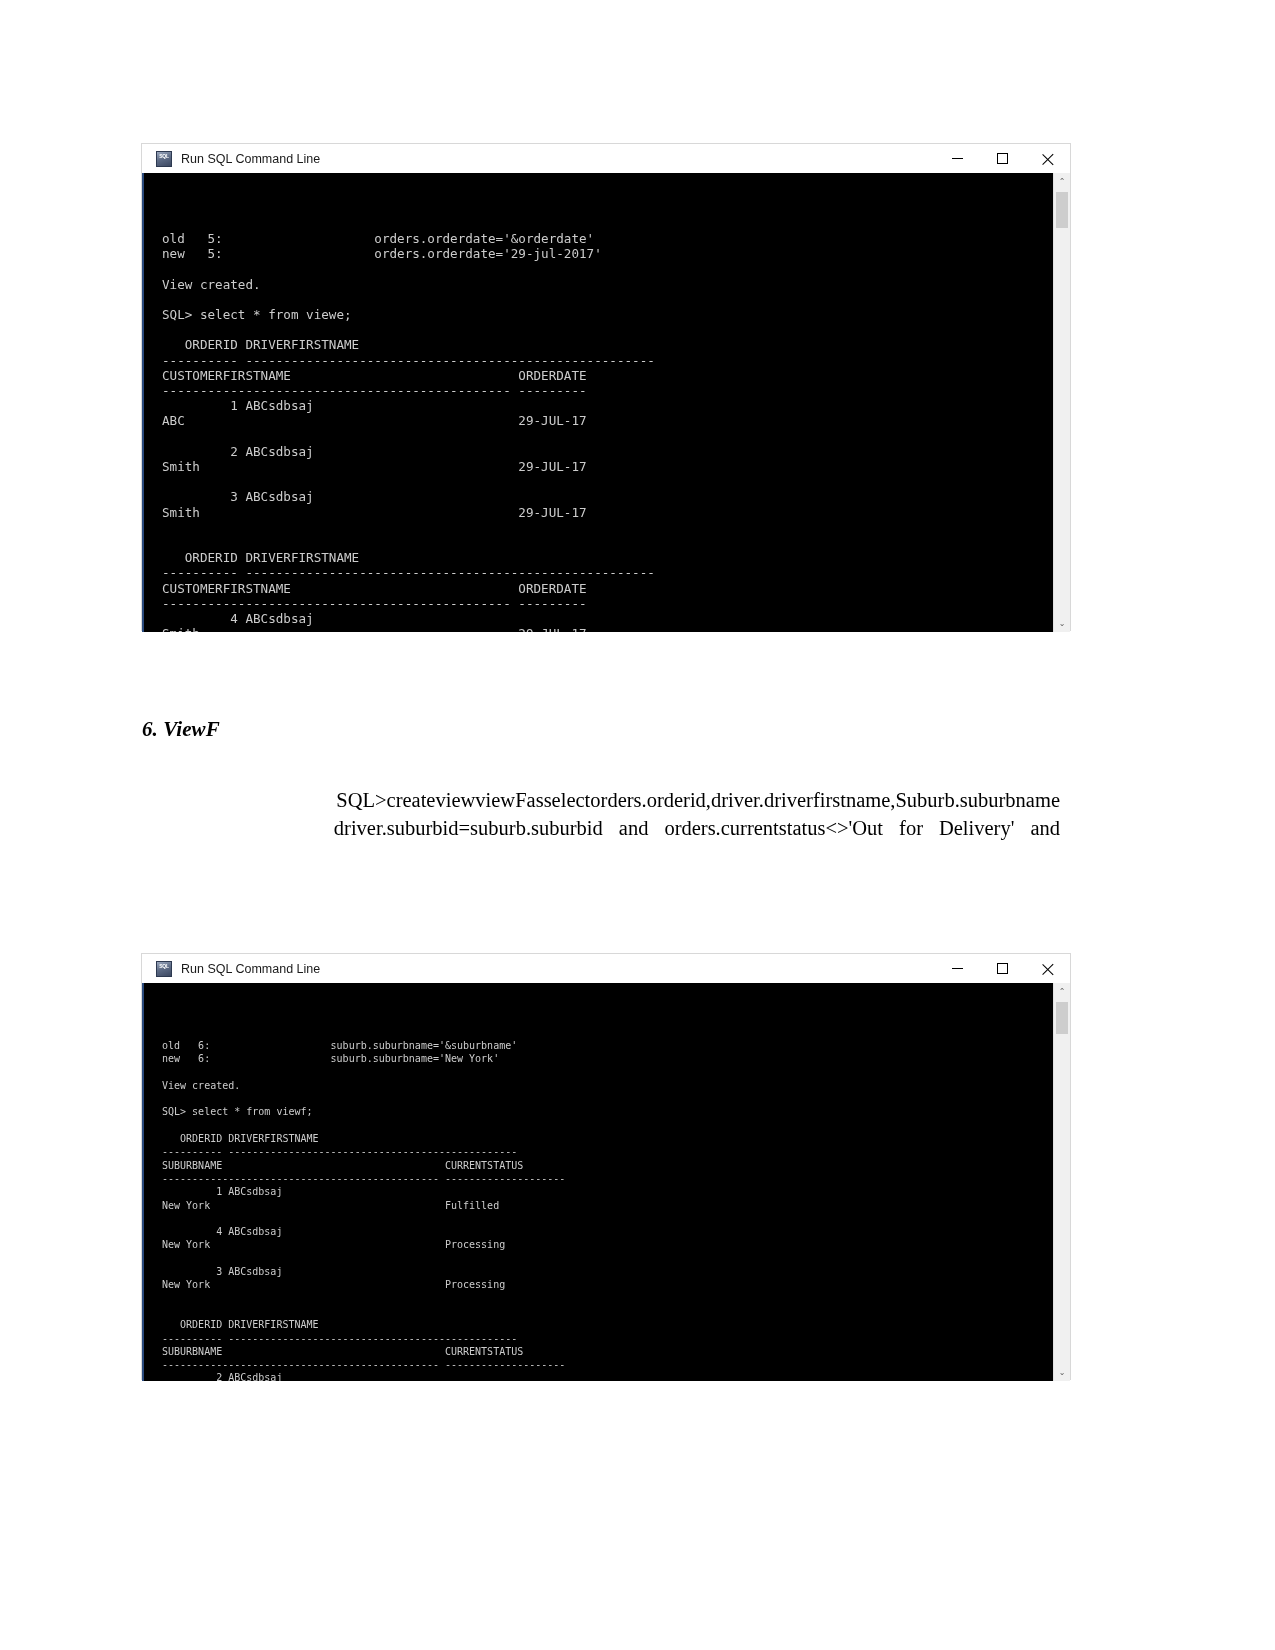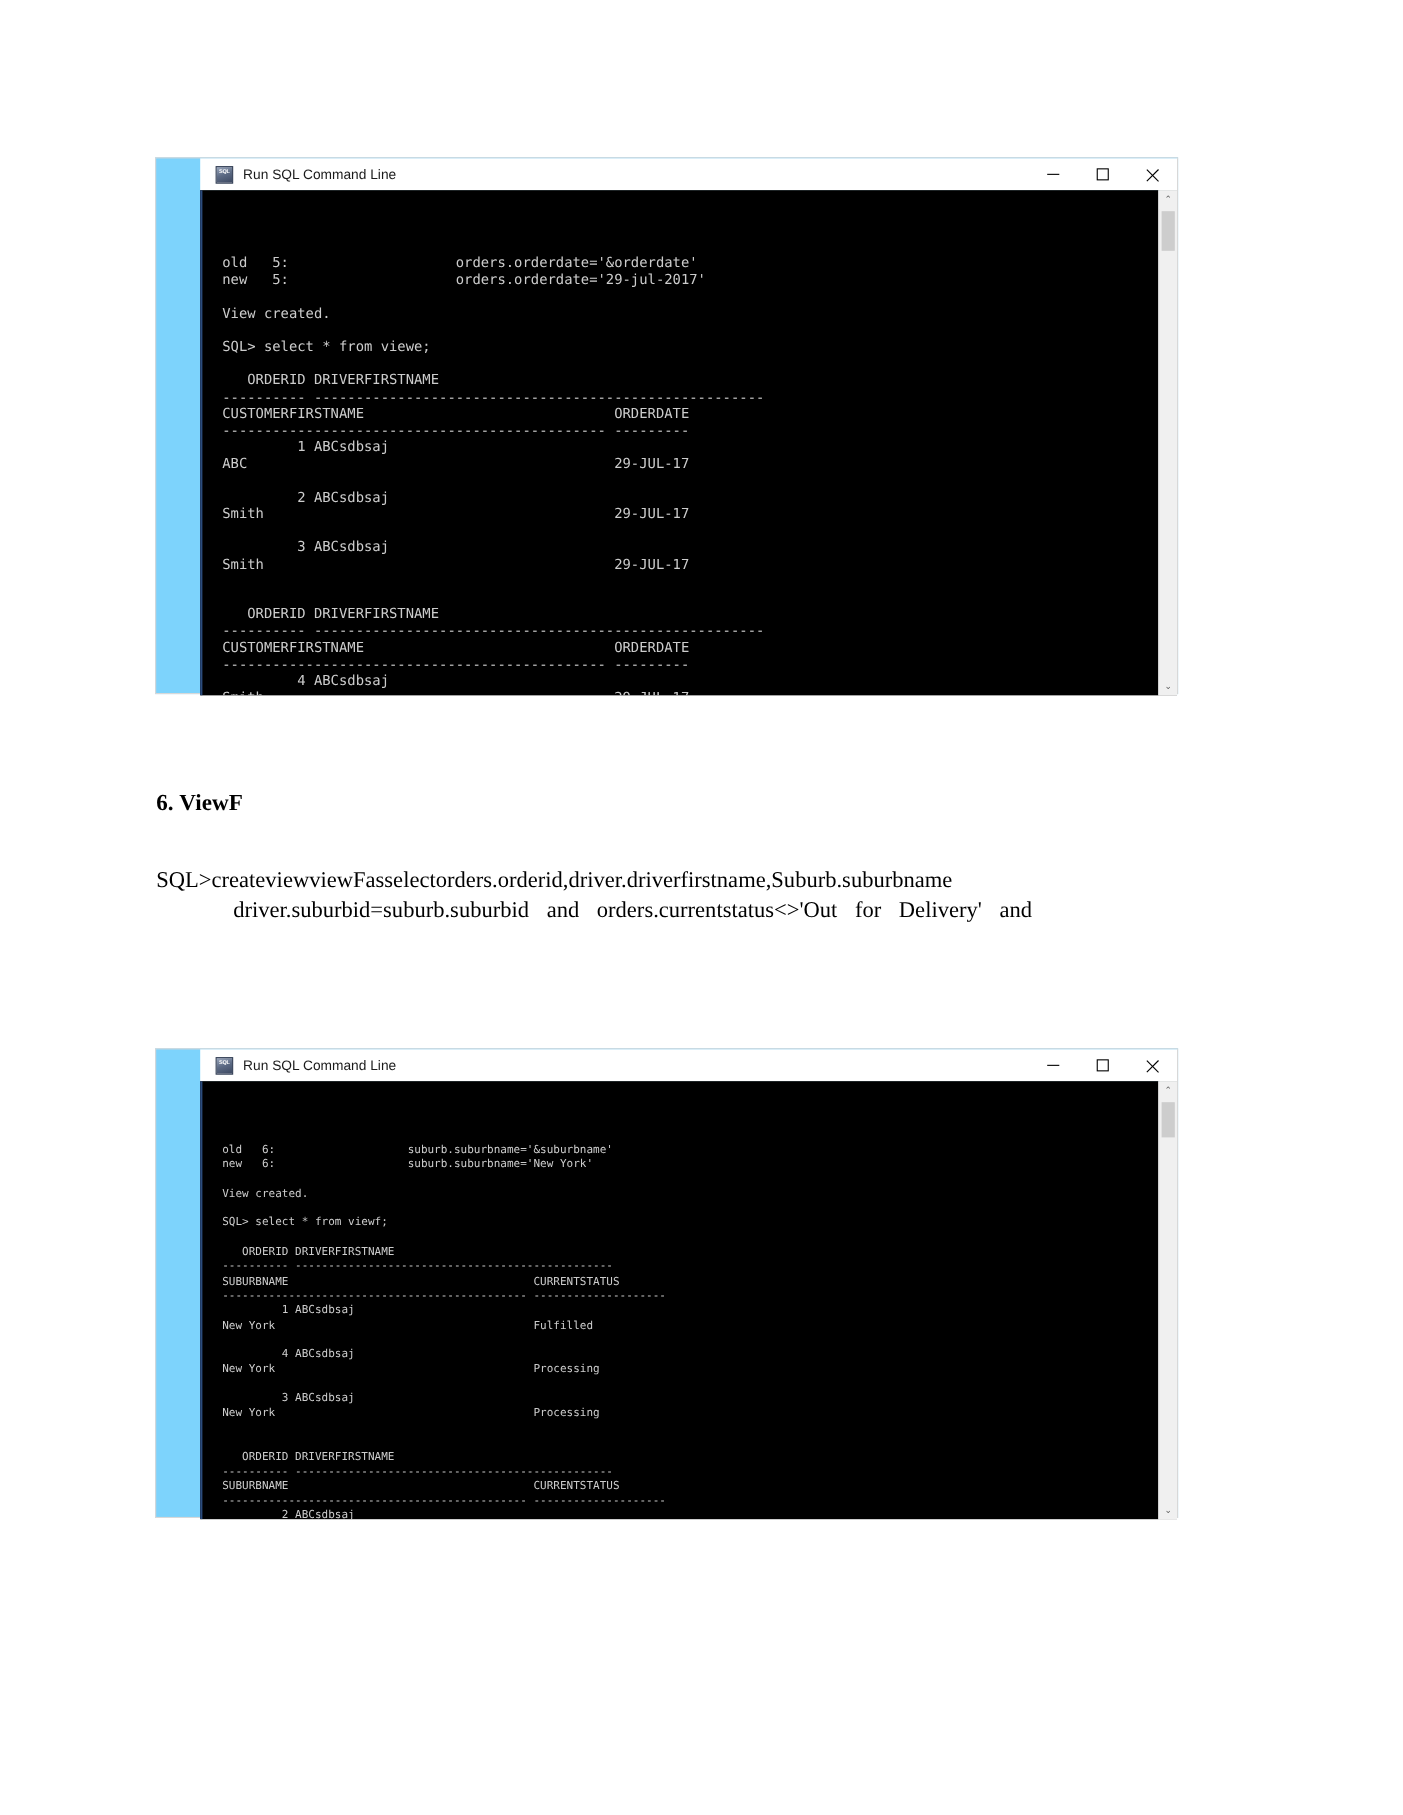--- a/index.html
+++ b/index.html
@@ -11,24 +11,23 @@
     width: 1275px;
     height: 1650px;
     position: relative;
     font-family: "Liberation Serif", serif;
     overflow: hidden;
   }
 
   
   .win {
     position: absolute;
-    background: #7dd3fc;
+    background: #4c1d95;
     border: 1px solid #d8d8d8;
     box-sizing: border-box;
-    padding-left: 40px;
   }
   .titlebar {
     height: 29px;
     background: #ffffff;
     display: flex;
     align-items: center;
     position: relative;
     box-sizing: border-box;
   }
   .title-icon {
@@ -162,35 +161,36 @@
   }
 
   
   .heading {
     position: absolute;
     font-family: "Liberation Serif", serif;
     font-weight: bold;
     font-size: 21px;
     color: #000000;
     letter-spacing: 0.1px;
+    font-style: italic;
   }
   .sql-para {
     position: absolute;
     font-family: "Liberation Serif", serif;
     font-size: 20.5px;
     color: #000000;
     line-height: 27.5px;
   }
   .sql-line {
     display: block;
     white-space: nowrap;
   }
   .just {
     display: flex;
-    justify-content: flex-start;
+    justify-content: flex-end;
   }
   .just > span { white-space: pre; }
 </style>
 </head>
 <body>
 
 <div class="win" style="left:141px; top:143px; width:930px; height:488px;">
 
   <div class="titlebar">
     <span class="title-icon"></span>

